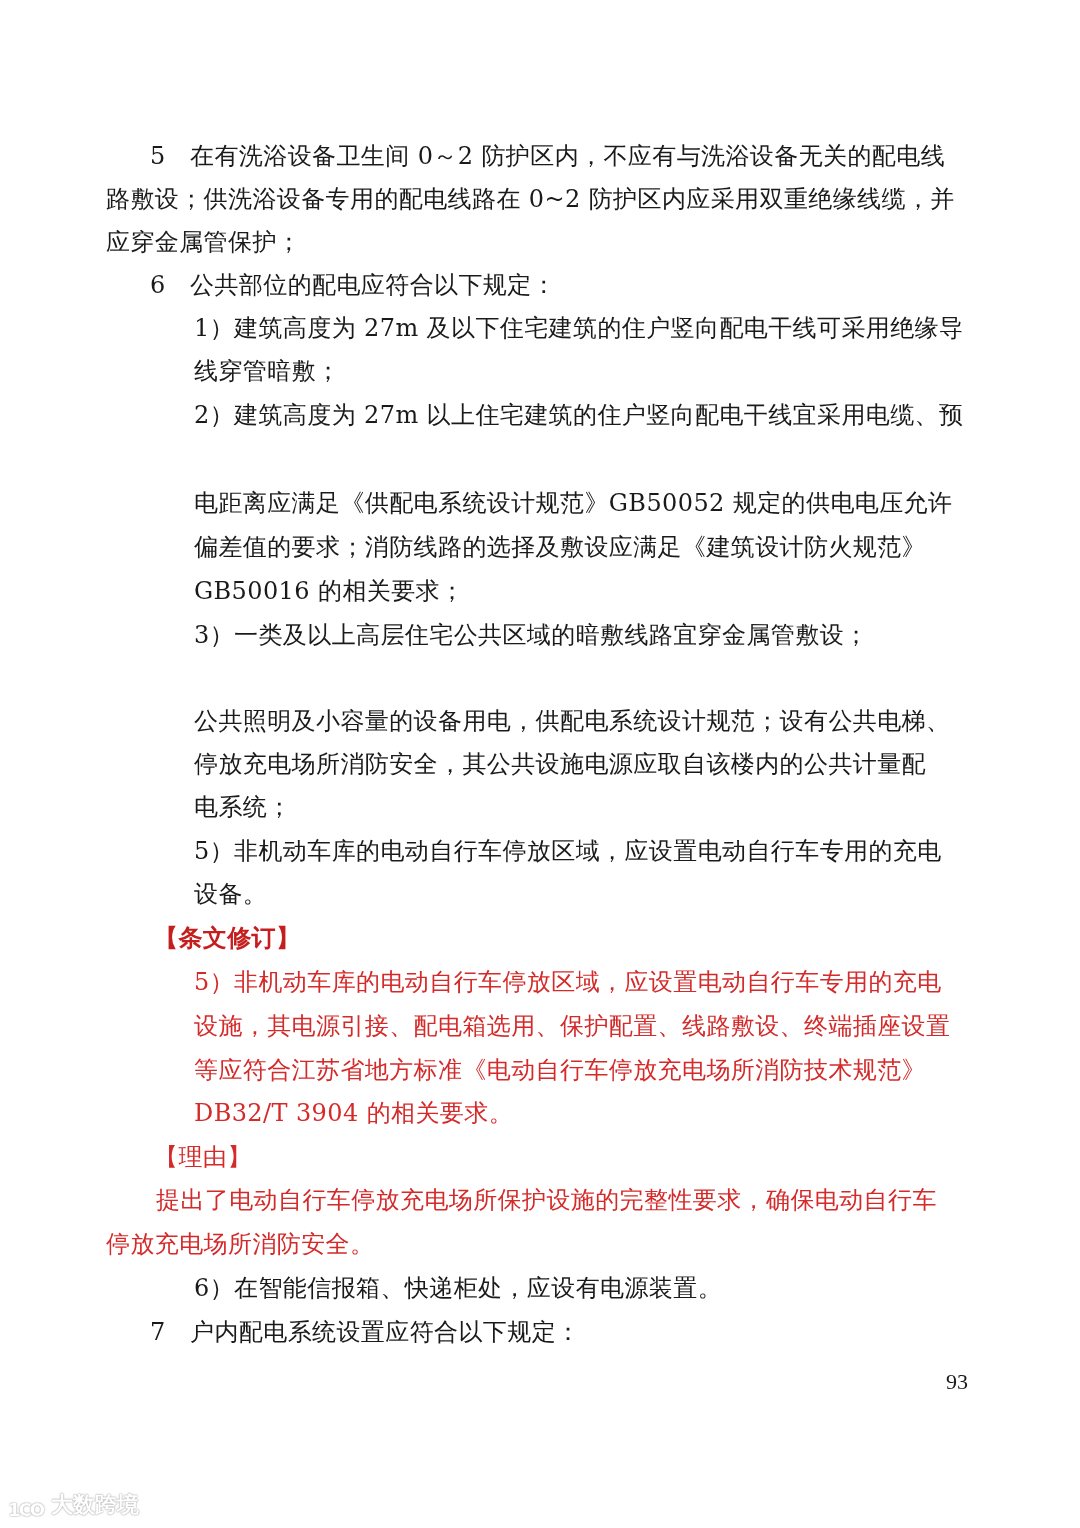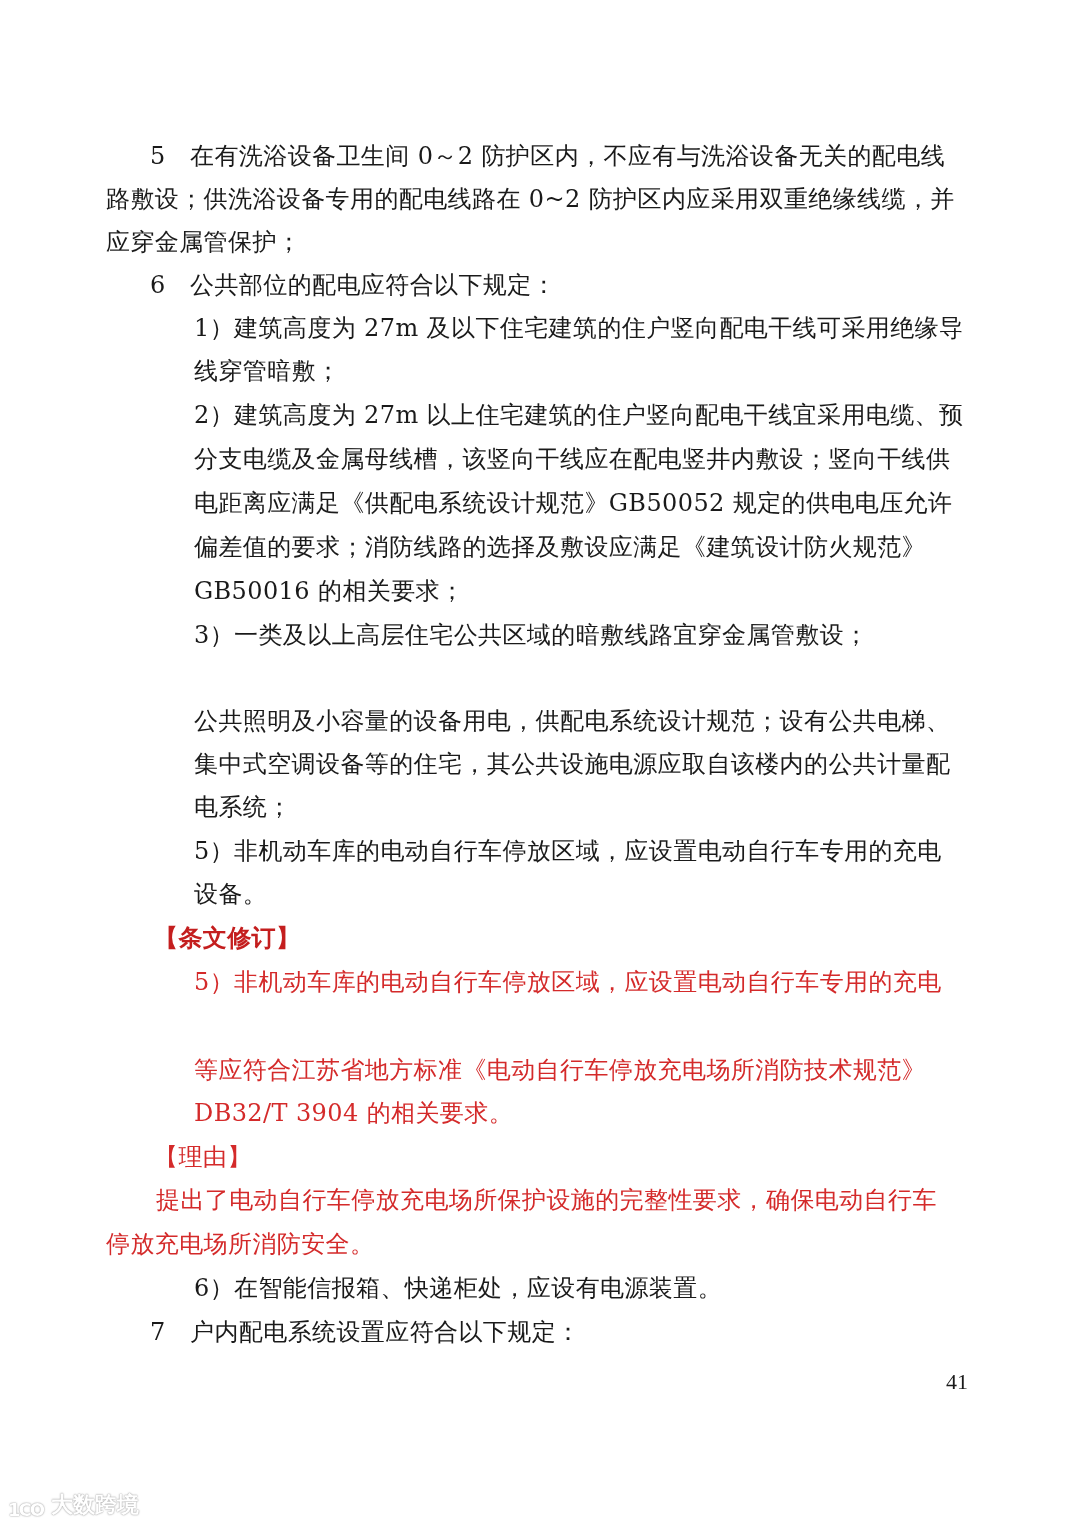--- a/index.html
+++ b/index.html
@@ -65,44 +65,44 @@
 
 <div class="page">
 
   <div class="line" style="left:150px;top:141px">5　在有洗浴设备卫生间 0～2 防护区内，不应有与洗浴设备无关的配电线</div>
   <div class="line" style="left:106px;top:184px">路敷设；供洗浴设备专用的配电线路在 0~2 防护区内应采用双重绝缘线缆，并</div>
   <div class="line" style="left:106px;top:227px">应穿金属管保护；</div>
   <div class="line" style="left:150px;top:270px">6　公共部位的配电应符合以下规定：</div>
   <div class="line" style="left:194px;top:313px">1）建筑高度为 27m 及以下住宅建筑的住户竖向配电干线可采用绝缘导</div>
   <div class="line" style="left:194px;top:356px">线穿管暗敷；</div>
   <div class="line" style="left:194px;top:400px">2）建筑高度为 27m 以上住宅建筑的住户竖向配电干线宜采用电缆、预</div>
-  <div class="line" style="left:194px;top:444px">分支电缆及金属母线槽，该竖向干线应在配电竖井内敷设；竖向干线供</div>
   <div class="line" style="left:194px;top:488px">电距离应满足《供配电系统设计规范》GB50052 规定的供电电压允许</div>
   <div class="line" style="left:194px;top:532px">偏差值的要求；消防线路的选择及敷设应满足《建筑设计防火规范》</div>
   <div class="line" style="left:194px;top:576px">GB50016 的相关要求；</div>
   <div class="line" style="left:194px;top:620px">3）一类及以上高层住宅公共区域的暗敷线路宜穿金属管敷设；</div>
   <div class="line" style="left:194px;top:706px">公共照明及小容量的设备用电，供配电系统设计规范；设有公共电梯、</div>
-  <div class="line" style="left:194px;top:749px">集中式空调设备等的住宅，其公共设施电源应取自该楼内的公共计量配</div>
+  <div class="line" style="left:194px;top:749px">停放充电场所消防安全，其公共设施电源应取自该楼内的公共计量配</div>
   <div class="line" style="left:194px;top:792px">电系统；</div>
   <div class="line" style="left:194px;top:836px">5）非机动车库的电动自行车停放区域，应设置电动自行车专用的充电</div>
   <div class="line" style="left:194px;top:879px">设备。</div>
 
   <div class="line heading-red" style="left:154px;top:923px">【条文修订】</div>
 
   <div class="line red" style="left:194px;top:967px">5）非机动车库的电动自行车停放区域，应设置电动自行车专用的充电</div>
+  <div class="line red" style="left:194px;top:1011px">设施，其电源引接、配电箱选用、保护配置、线路敷设、终端插座设置</div>
   <div class="line red" style="left:194px;top:1055px">等应符合江苏省地方标准《电动自行车停放充电场所消防技术规范》</div>
   <div class="line red" style="left:194px;top:1098px">DB32/T 3904 的相关要求。</div>
 
   <div class="line red" style="left:154px;top:1142px">【理由】</div>
 
   <div class="line red" style="left:156px;top:1185px">提出了电动自行车停放充电场所保护设施的完整性要求，确保电动自行车</div>
   <div class="line red" style="left:106px;top:1229px">停放充电场所消防安全。</div>
 
   <div class="line" style="left:194px;top:1273px">6）在智能信报箱、快递柜处，应设有电源装置。</div>
   <div class="line" style="left:150px;top:1317px">7　户内配电系统设置应符合以下规定：</div>
 
-  <div class="page-number">41</div>
+  <div class="page-number">93</div>
 
   <div class="watermark">
     <span class="wm-logo">1CO</span>
     <span>大数跨境</span>
   </div>
 </div>
 
 </body></html>

